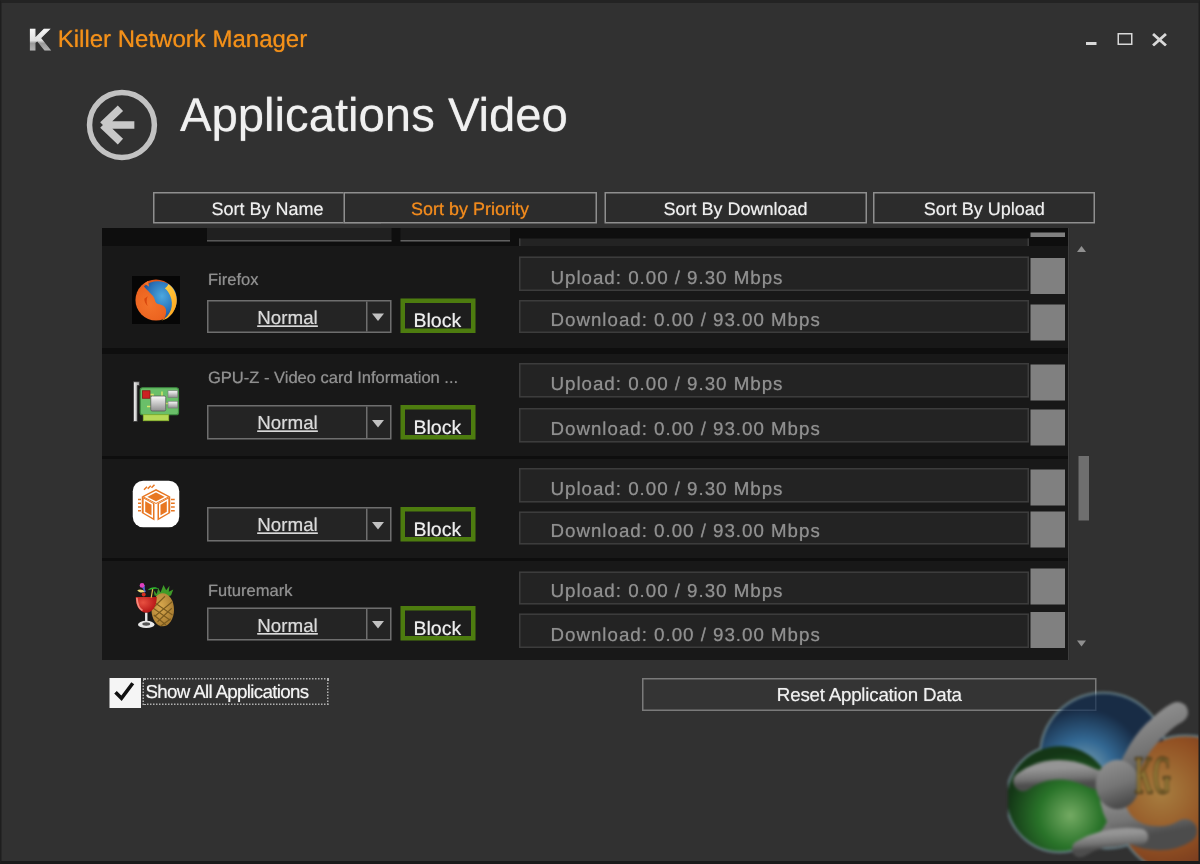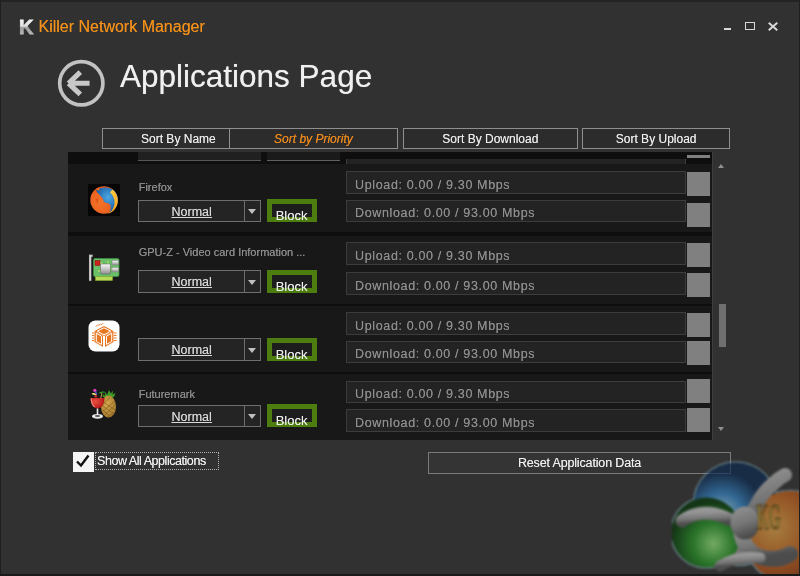--- a/index.html
+++ b/index.html
@@ -25,28 +25,28 @@
 .applabel { position:absolute; left:70.7px; font-size:11px; line-height:14px; color:#8f8f8f; white-space:nowrap; text-shadow:0 0 0.6px rgba(143,143,143,0.8); }
 .dd {
   position:absolute; left:69.7px; width:122.9px; height:22.5px;
   background:#242424; border:1px solid #6e6e6e;
 }
 .dd .txt { position:absolute; left:0; top:0; width:106px; height:100%; text-align:center; color:#d9d9d9; font-size:12.5px; line-height:23px; text-shadow:0 0 0.6px rgba(217,217,217,0.7);text-decoration:underline; }
 .dd .sep { position:absolute; right:14.8px; top:0; width:1px; height:100%; background:#6e6e6e; }
 .dd .arr { position:absolute; right:3.2px; top:8.5px; width:0; height:0; border-left:4.5px solid transparent; border-right:4.5px solid transparent; border-top:5px solid #c0c0c0; }
 .blockbtn {
   position:absolute; left:198.6px; width:50px; height:23px;
-  background:#1d1d1d; border:5px solid #4d7c0f;
+  background:#1d1d1d; border:3px solid #4d7c0f;
   color:#eeeeee; font-size:13px; text-align:center; line-height:24px;
   text-shadow:0 0 0.6px rgba(238,238,238,0.7);
 }
 .bar {
   position:absolute; left:278px; width:339.5px; height:22.5px;
   background:#232323; border:1px solid #3c3c3c;
-  color:#8f8f8f; font-size:12.5px; letter-spacing:0.65px; line-height:23px; padding-top:1.5px; padding-left:8px;
+  color:#8f8f8f; font-size:12.5px; letter-spacing:0.65px; line-height:23px; padding-top:1.5px; padding-left:20px;
   white-space:nowrap; text-shadow:0 0 0.6px rgba(143,143,143,0.8);
 }
 .sq { position:absolute; left:619px; width:22.5px; height:24px; background:#808080; }
 .scroll-arrow { position:absolute; width:0; height:0; }
 #sthumb { position:absolute; left:719px; top:303.6px; width:6.5px; height:43.4px; background:#6f6f6f; }
 #cb { position:absolute; left:73.3px; top:452.2px; width:20.5px; height:19.7px; background:#f5f5f5; }
 #cb-label {
   position:absolute; left:95px; top:452.3px; width:124px; height:17.6px;
   border:1px dotted #b0b0b0; color:#f2f2f2; font-size:12.5px; letter-spacing:-0.45px; line-height:16px;
   padding-left:1px; white-space:nowrap; text-shadow:0 0 0.6px rgba(242,242,242,0.7);
@@ -77,24 +77,24 @@
   <div class="abs" style="left:723.7px;top:27.9px;width:7.6px;height:2.3px;background:#d8d8d8"></div>
   <div class="abs" style="left:745.3px;top:22.3px;width:10.2px;height:8.2px;border:1.8px solid #d8d8d8"></div>
   <svg class="abs" style="left:768.3px;top:21.8px" width="10" height="9" viewBox="0 0 10 9">
     <path d="M0.7 0.7 L9.3 8.3 M9.3 0.7 L0.7 8.3" stroke="#d8d8d8" stroke-width="1.9"></path>
   </svg>
 
   <svg class="abs" style="left:54.8px;top:56.8px" width="52" height="52" viewBox="0 0 51 51">
     <circle cx="25.8" cy="25.8" r="21.2" fill="none" stroke="#c2c2c2" stroke-width="3.6"></circle>
     <path d="M13.3 25.8 L24.8 14.9 M13.3 25.8 L24.8 36.7 M13.8 25.8 L33.9 25.8" stroke="#c8c8c8" stroke-width="5" fill="none"></path>
   </svg>
-  <div id="hdr-text">Applications Page</div>
+  <div id="hdr-text">Applications Video</div>
 
   <div class="sortbtn" style="left:71.3px;width:152.2px;margin-left:31px;">Sort By Name</div>
-  <div class="sortbtn" style="left:228.5px;width:169.8px;color:#f08a1d;text-shadow:0 0 0.6px rgba(240,138,29,0.8);font-style:italic;">Sort by Priority</div>
+  <div class="sortbtn" style="left:228.5px;width:169.8px;color:#f08a1d;text-shadow:0 0 0.6px rgba(240,138,29,0.8);">Sort by Priority</div>
   <div class="sortbtn" style="left:403px;width:174.7px;">Sort By Download</div>
   <div class="sortbtn" style="left:582.3px;width:147.7px;">Sort By Upload</div>
 
   <div id="viewport">
 
     <div class="abs" style="left:69.7px;top:0;width:122.9px;height:8.6px;background:#202020;border-bottom:1px solid #575757;"></div>
     <div class="abs" style="left:198.6px;top:0;width:73.4px;height:8.6px;background:#1a1a1a;border-bottom:1px solid #616161;"></div>
     <div class="abs" style="left:278px;top:6.5px;width:339.5px;height:6.4px;background:#232323;border:1px solid #3c3c3c;border-top:none;"></div>
     <div class="abs" style="left:619px;top:2.6px;width:22.5px;height:2.8px;background:#808080;"></div>
 

